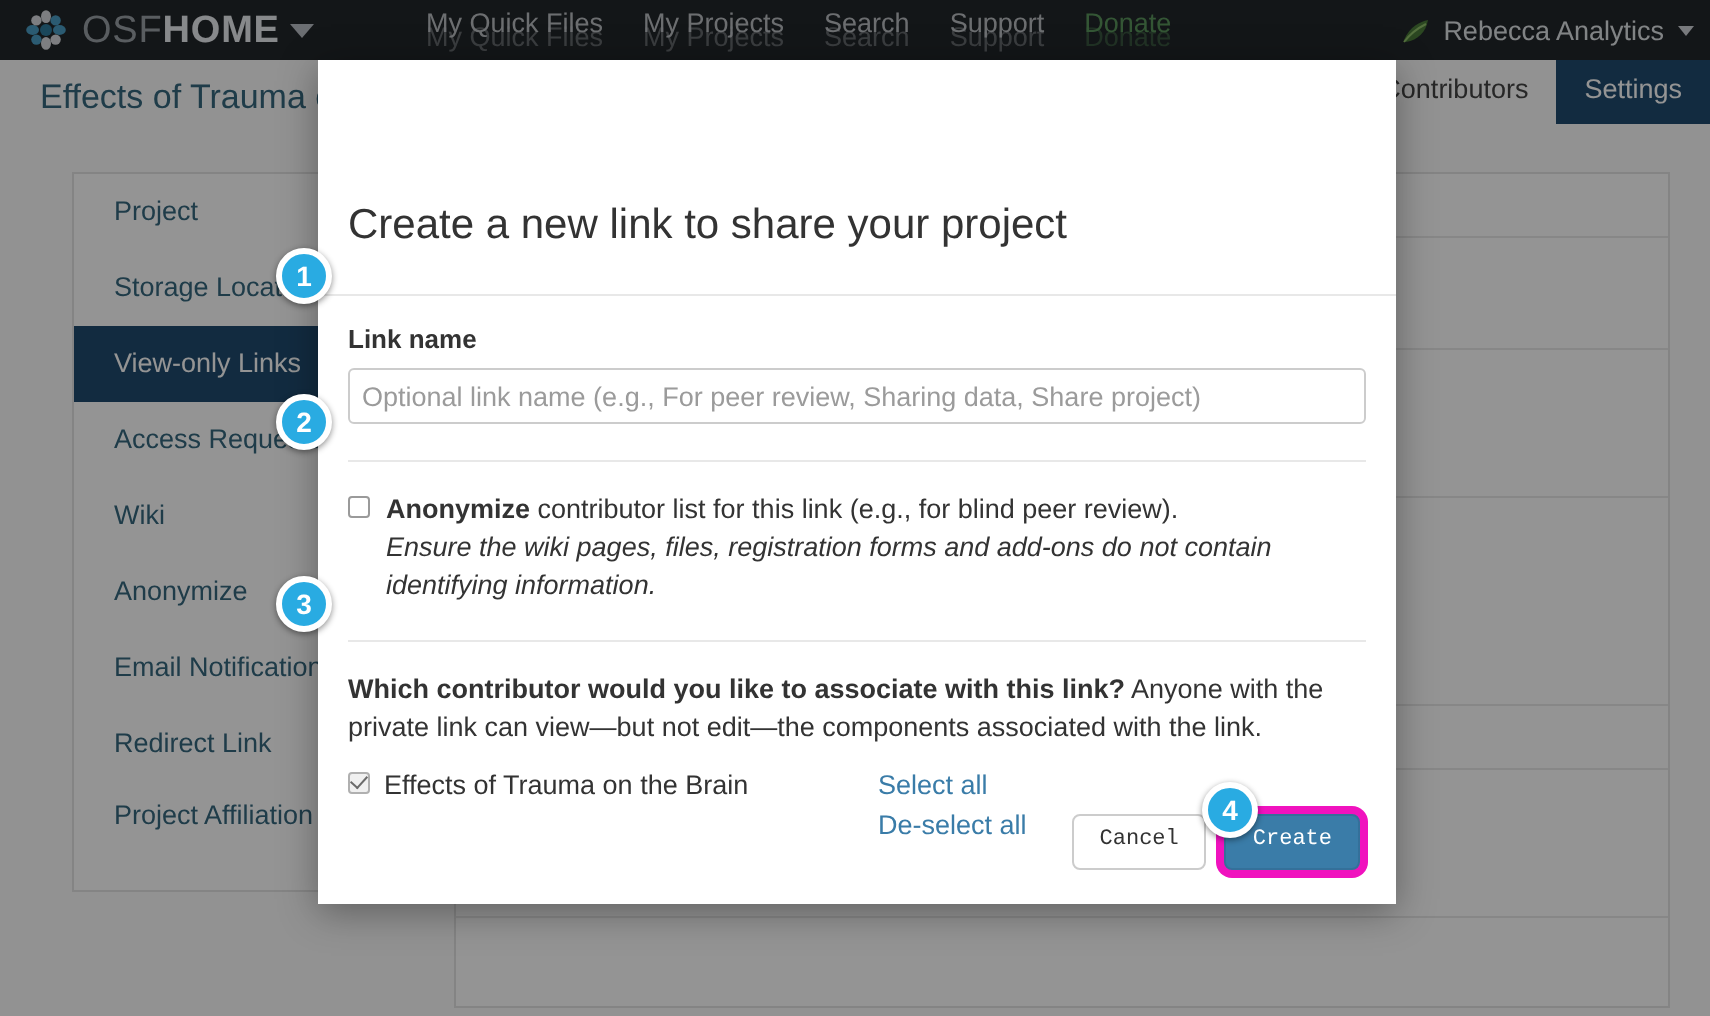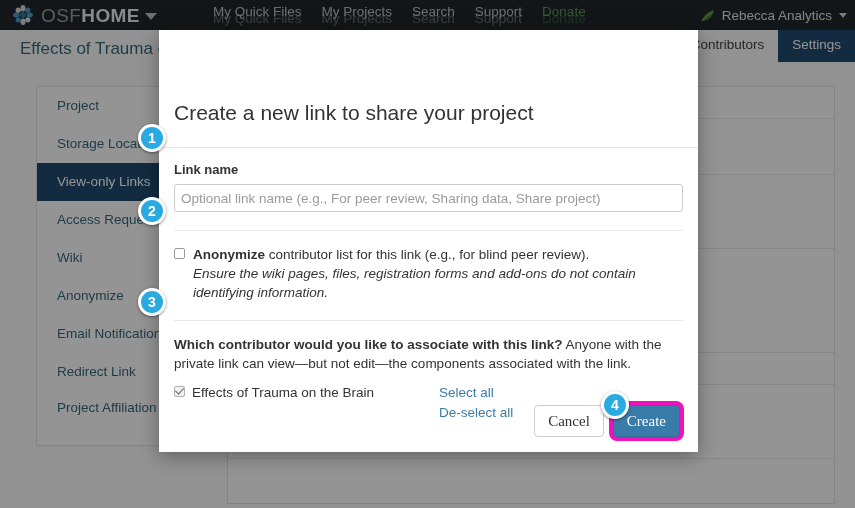--- a/index.html
+++ b/index.html
@@ -144,21 +144,21 @@
   .comp-current { font-size:13.5px; color:#333; line-height:19px; }
   .comp-links { display:flex; flex-direction:column; gap:1px; }
   .comp-links a { font-size:13.5px; color:#3a7ca8; text-decoration:none; line-height:19px; }
 
   .modal-foot {
     position:absolute; left:0; right:0; bottom:0; height:56px;
     display:flex; align-items:center; justify-content:flex-end;
     gap:9px; padding:0 18px 6px 0;
   }
   .btn {
-    font-family:Liberation Serif, serif; font-size:15px;
+    font-family:Liberation Mono, monospace; font-size:11px;
     padding:6px 13px; border-radius:4px; cursor:pointer; line-height:1.2;
   }
   .btn-cancel { background:#fff; border:1px solid #ccc; color:#333; }
   .btn-create {
     background:#3a7ca8; border:1px solid #34709a; color:#fff;
     box-shadow:0 0 0 4px #f012be; 
   }
 
   
   .badge {

